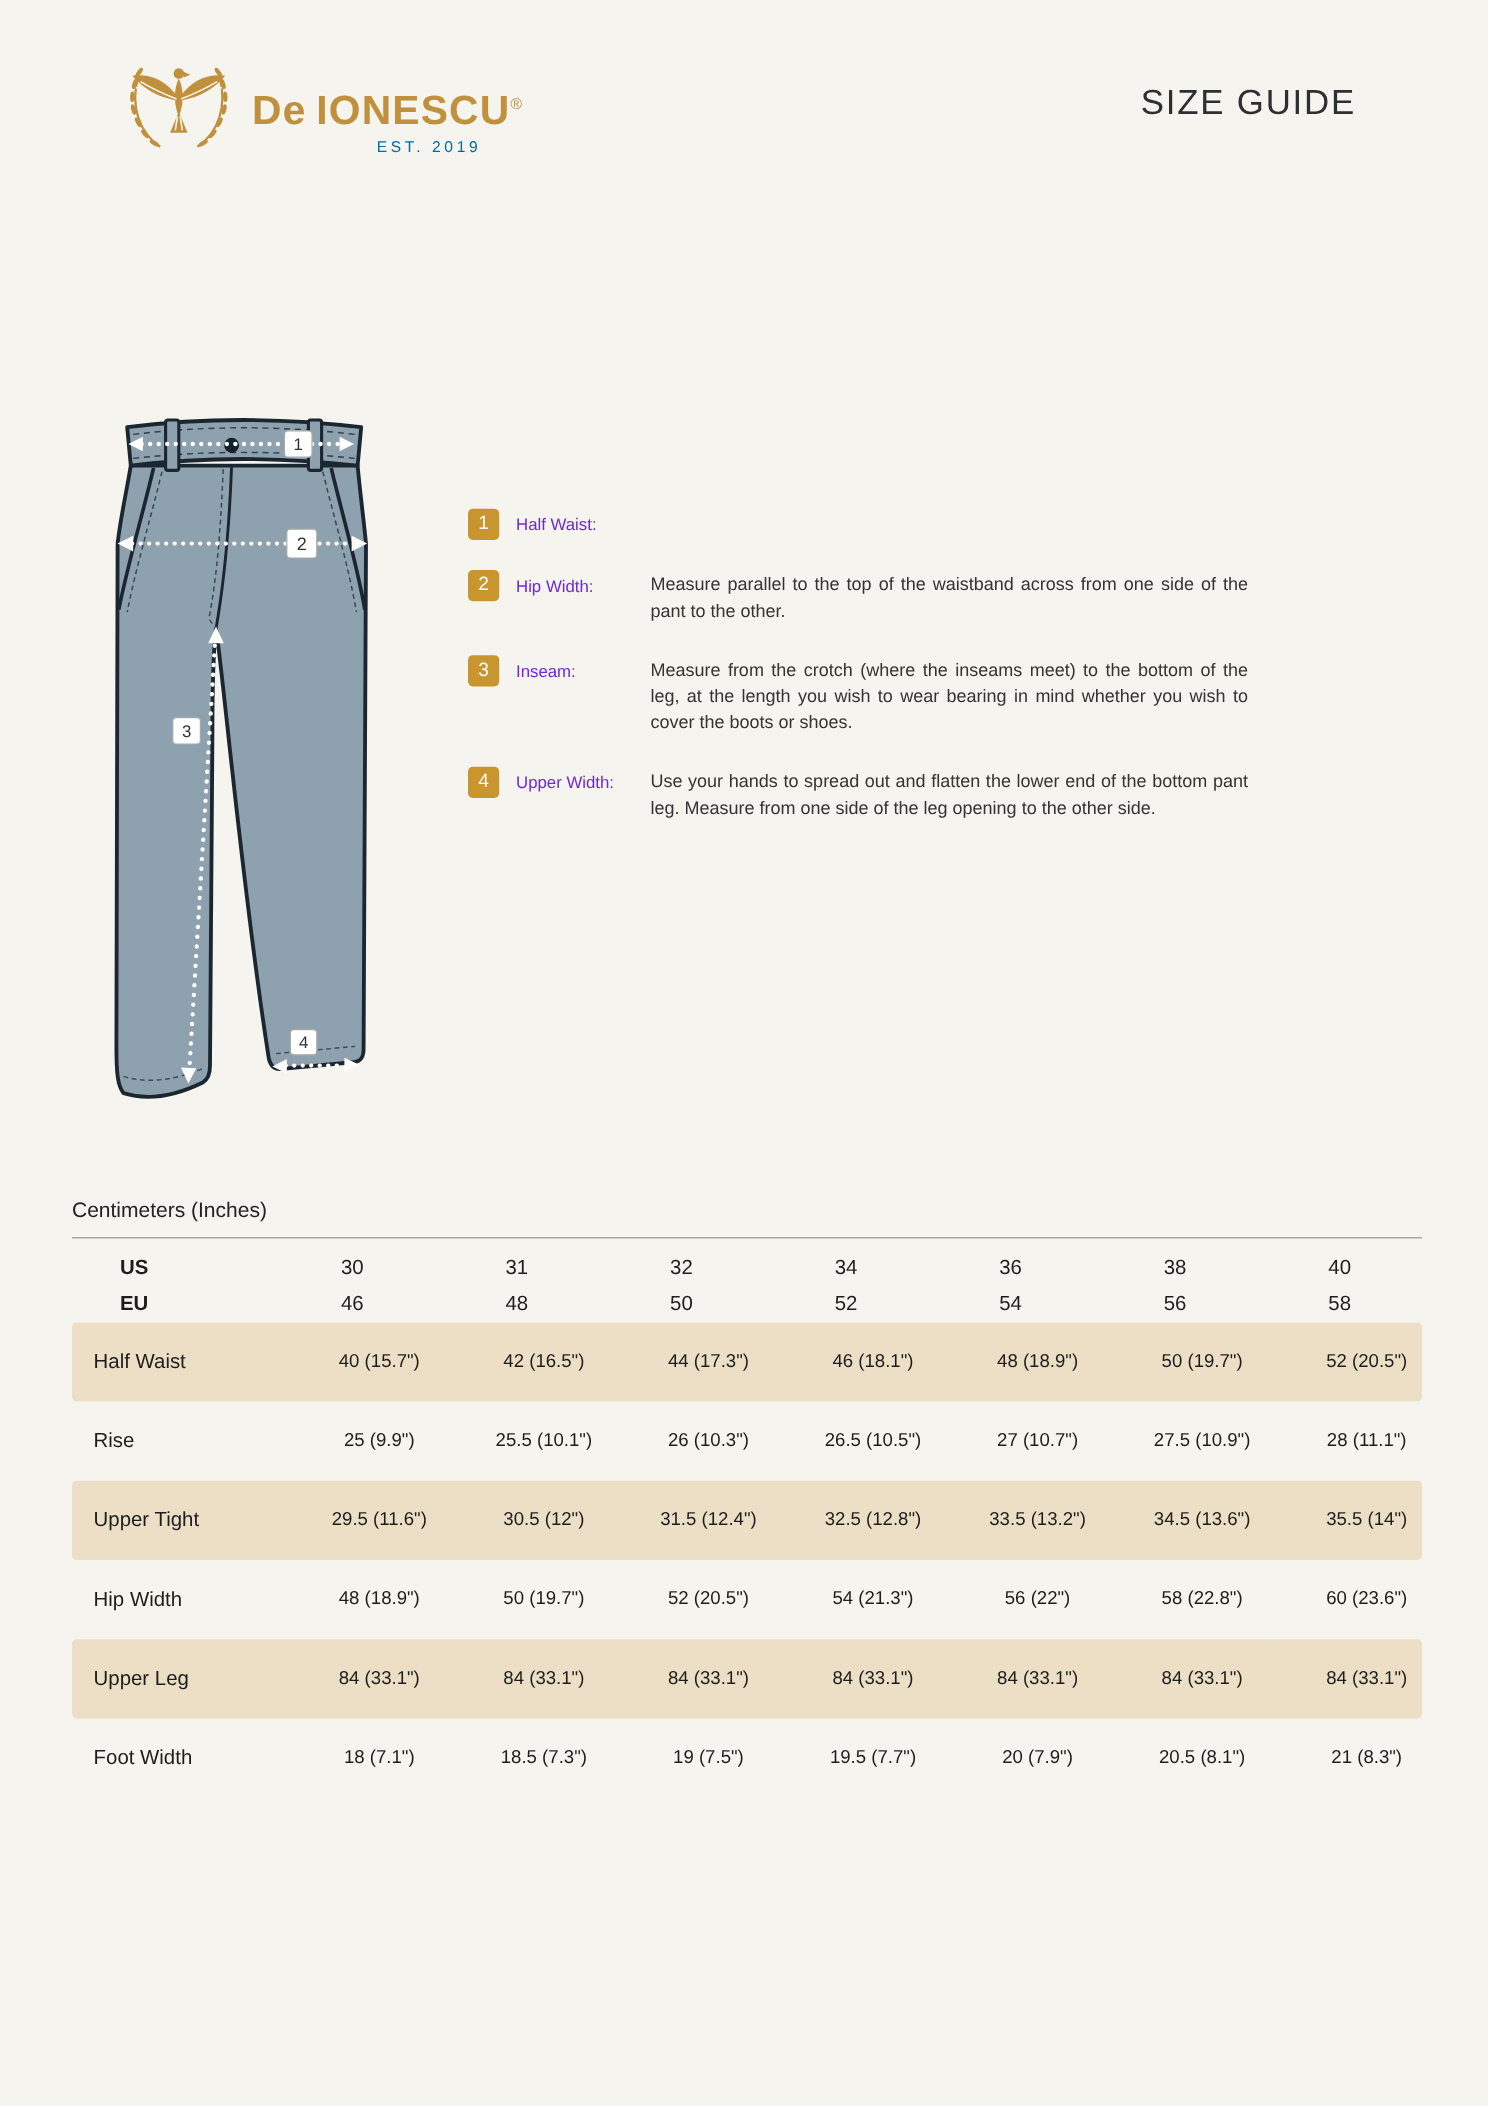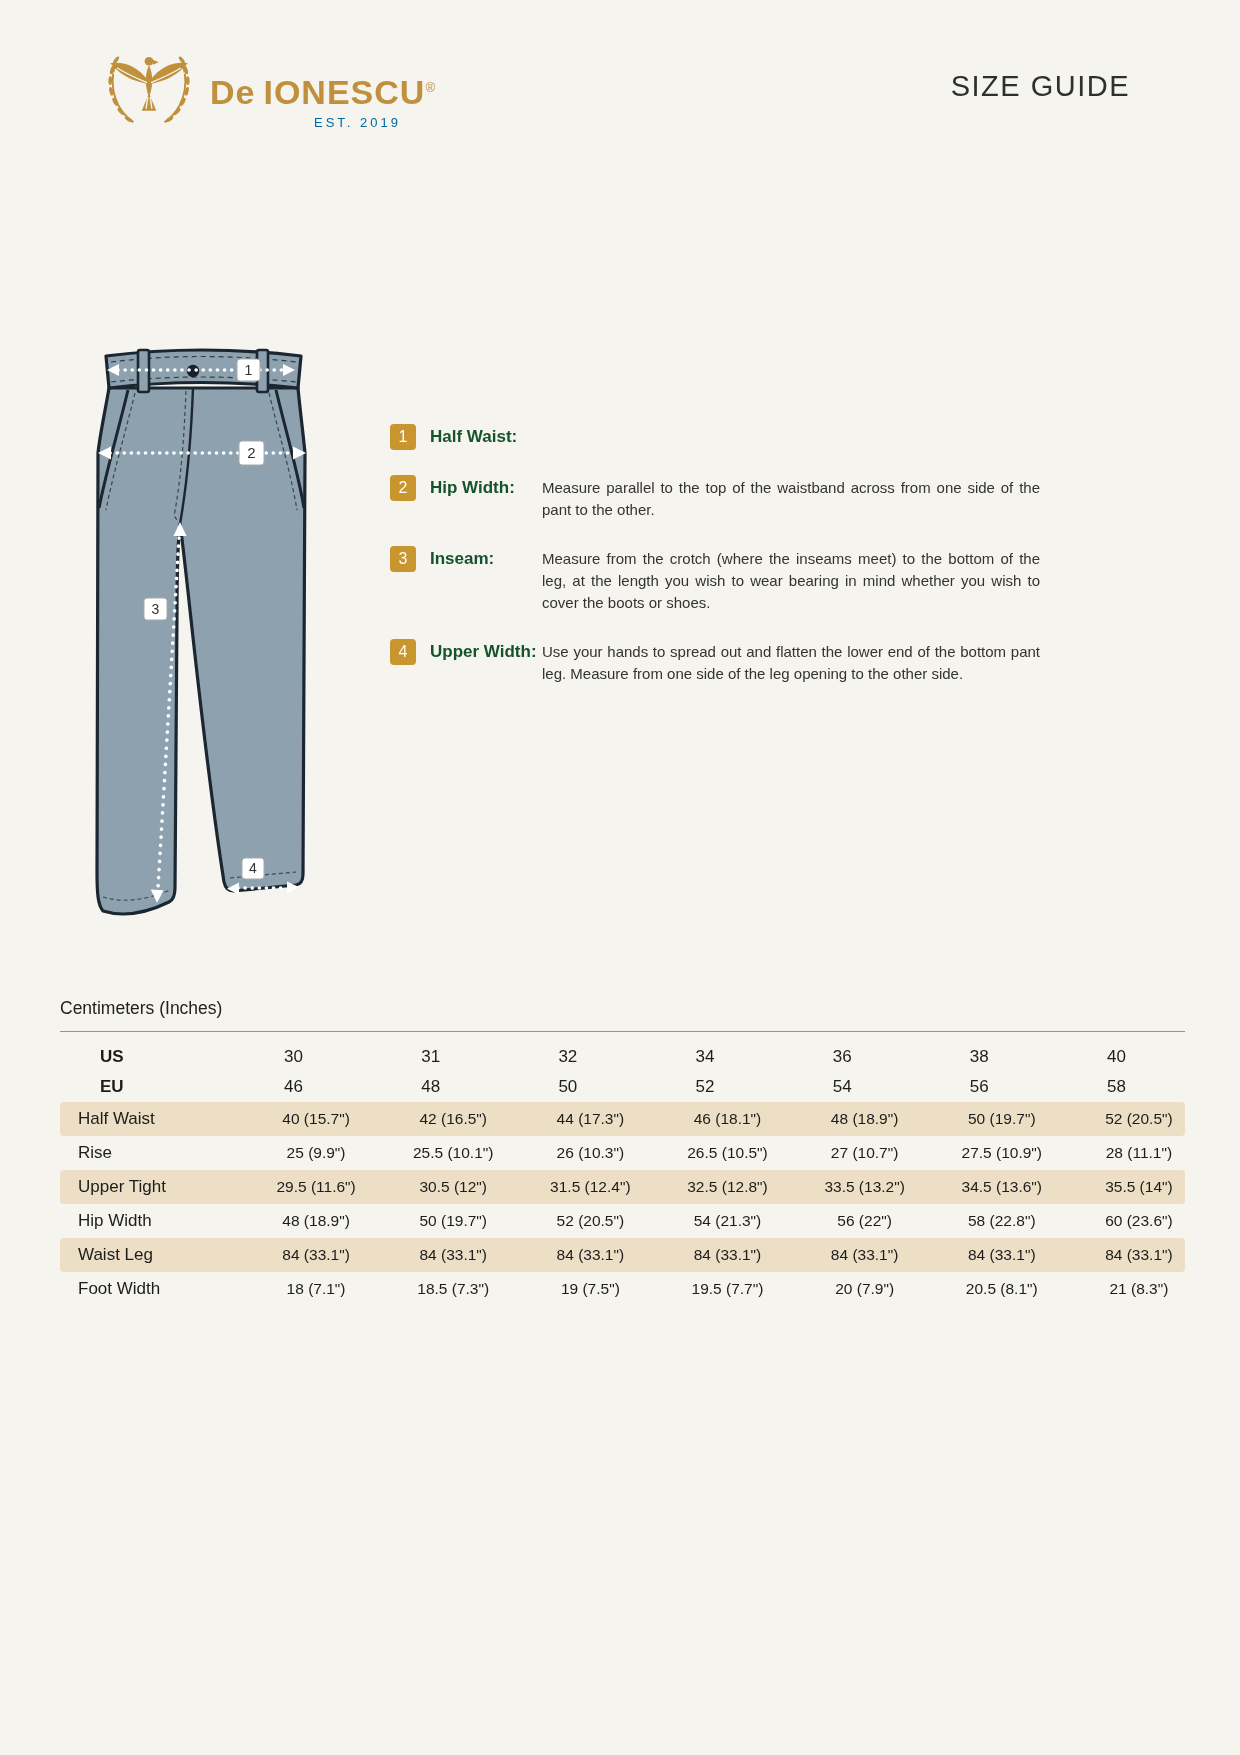--- a/index.html
+++ b/index.html
@@ -25,30 +25,30 @@
   
   .pants{position:absolute; left:80px; top:312px; width:240px; height:612px;}
 
   
   .instructions{position:absolute; left:390px; top:424px; width:650px;}
   .inst-item{display:grid; grid-template-columns:28px 100px 1fr; column-gap:12px; margin-bottom:25px;}
   .inst-num{
     width:26px; height:26px; border-radius:4px; background:#c9952f;
     color:#fdfcf8; font-size:16px; line-height:26px; text-align:center;
   }
-  .inst-label{font-size:17px; font-weight:700; color:#14532d; line-height:22px; padding-top:2px; white-space:nowrap;}
+  .inst-label{font-size:14px; font-weight:400; color:#6d28d9; line-height:22px; padding-top:2px; white-space:nowrap;}
   .inst-text{font-size:15px; color:#333; line-height:22px; text-align:justify; padding-top:2px;}
 
   
   .table-wrap{position:absolute; left:60px; top:998px; width:1125px;}
   .units{font-size:17.5px; color:#222; margin:0 0 12px 0;}
   .table-rule{border:none; border-top:1px solid #949494; margin:0 0 10px 0;}
   .t-row{display:grid; grid-template-columns:165px repeat(7,1fr); align-items:center;}
   .t-row.hdr{height:30px;}
-  .t-row.data{height:34px;gap:45px;}
+  .t-row.data{height:66px;gap:45px;}
   .t-row.hl{background:#ecdfc6; border-radius:4px;}
   .t-label{font-size:17px; color:#1d1d1d; padding-left:18px; text-align:left;}
   .t-row.hdr .t-label{padding-left:40px;font-weight:bold;}
   .t-cell{font-size:15.5px; color:#1d1d1d; text-align:center; white-space:nowrap;}
   .t-row.hdr .t-cell{font-size:17px;}
 </style>
 </head>
 <body>
 
 <div class="page">
@@ -246,21 +246,21 @@
           <div class="t-label">Hip Width</div>
           <div class="t-cell">48 (18.9")</div>
           <div class="t-cell">50 (19.7")</div>
           <div class="t-cell">52 (20.5")</div>
           <div class="t-cell">54 (21.3")</div>
           <div class="t-cell">56 (22")</div>
           <div class="t-cell">58 (22.8")</div>
           <div class="t-cell">60 (23.6")</div>
         </div>
         <div class="t-row data hl">
-          <div class="t-label">Waist Leg</div>
+          <div class="t-label">Upper Leg</div>
           <div class="t-cell">84 (33.1")</div>
           <div class="t-cell">84 (33.1")</div>
           <div class="t-cell">84 (33.1")</div>
           <div class="t-cell">84 (33.1")</div>
           <div class="t-cell">84 (33.1")</div>
           <div class="t-cell">84 (33.1")</div>
           <div class="t-cell">84 (33.1")</div>
         </div>
         <div class="t-row data">
           <div class="t-label">Foot Width</div>

